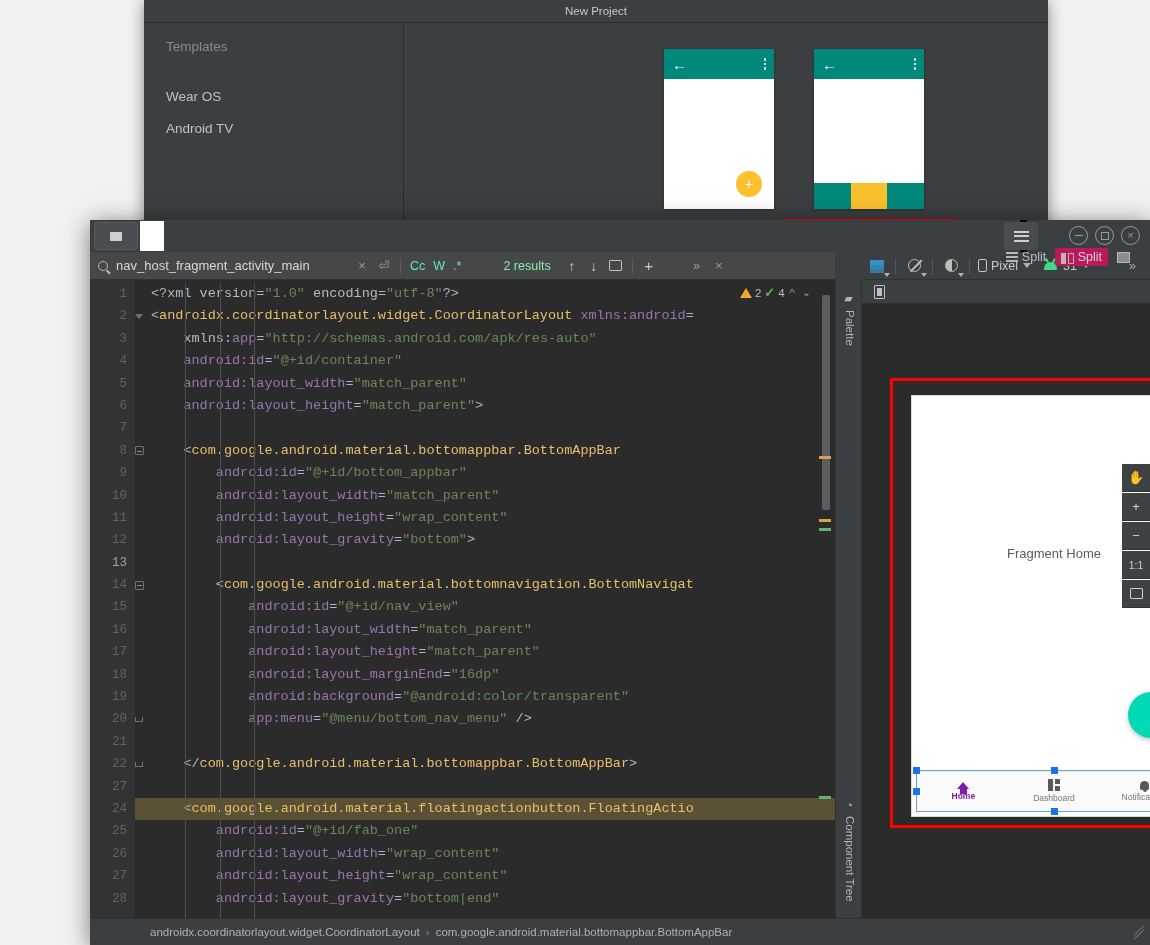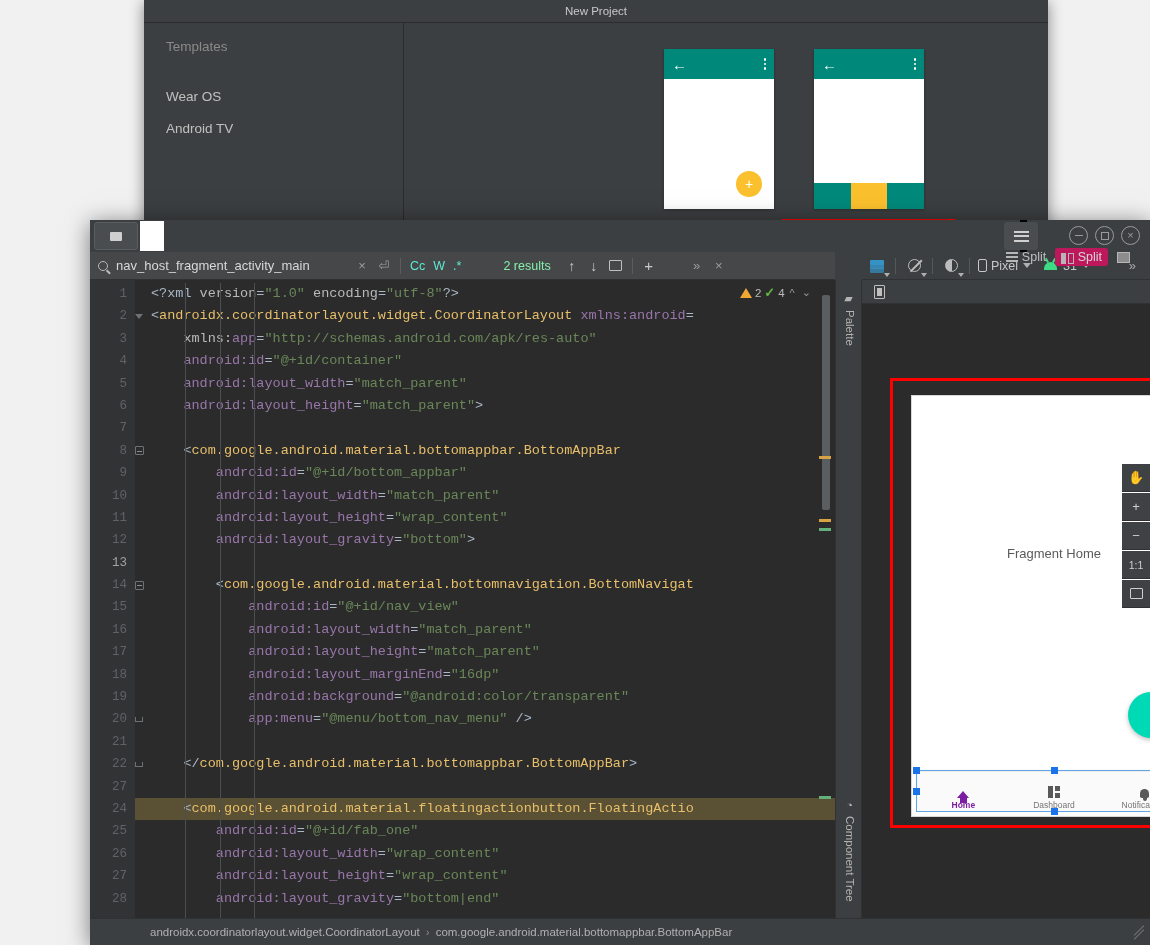--- a/index.html
+++ b/index.html
@@ -274,21 +274,21 @@
     font-size:13px; color:#5a5a5a;
   }
   #fab-teal{
     position:absolute; right:22px; bottom:78px; width:46px;height:46px;border-radius:50%;
     background:#00d9b5; box-shadow:0 2px 5px rgba(0,0,0,.25);
   }
   #bnv{
     position:absolute; left:6px; right:6px; bottom:6px; height:38px;
     background:#fafafa; display:flex; box-shadow:0 -1px 3px rgba(0,0,0,.12);
   }
-  .bnv-item{ flex:1; display:flex;flex-direction:column;align-items:center;justify-content:flex-end;gap:2px;}
+  .bnv-item{ flex:1; display:flex;flex-direction:column;align-items:center;justify-content:center;gap:2px;}
   .bnv-lbl{ font-size:8.5px; color:#757575;}
   .bnv-item.sel .bnv-lbl{ color:#7b1fa2; font-weight:bold;}
   .home-ico{ width:0;height:0;border-left:6px solid transparent;border-right:6px solid transparent;border-bottom:7px solid #7b1fa2;position:relative;}
   .home-ico::after{content:"";position:absolute;left:-3.5px;top:7px;width:7px;height:5px;background:#7b1fa2;}
   .dash-ico{ width:12px;height:12px;display:grid;grid-template-columns:1fr 1fr;grid-template-rows:1fr 1fr;gap:1.5px;}
   .dash-ico i{background:#595959;display:block;}
   .dash-ico i:nth-child(1){grid-row:span 2;}
   .bell-ico{ width:9px;height:9px;background:#595959;border-radius:5px 5px 2px 2px;position:relative;}
   .bell-ico::after{content:"";position:absolute;left:2.5px;bottom:-2.5px;width:4px;height:2.5px;background:#595959;border-radius:0 0 3px 3px;}
   

